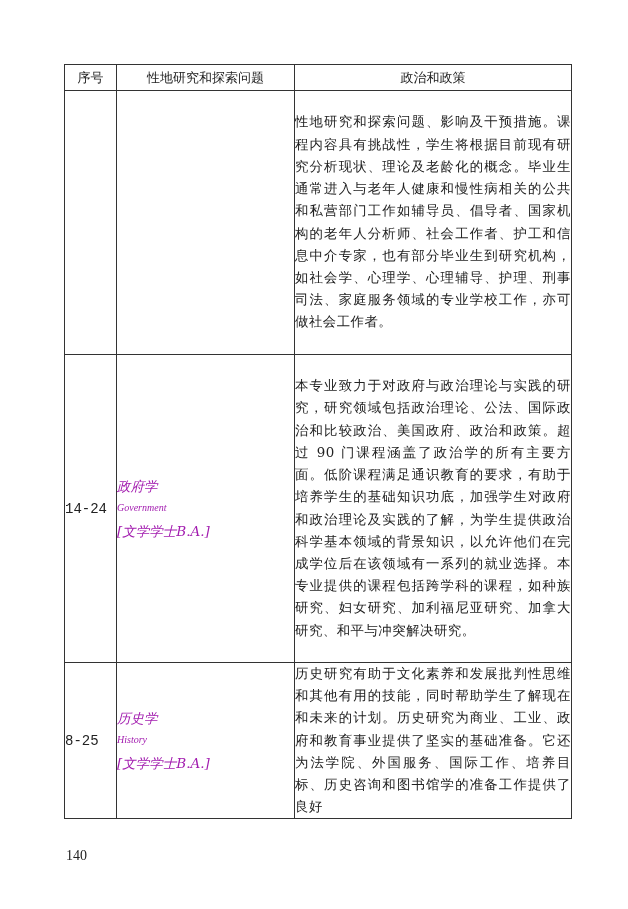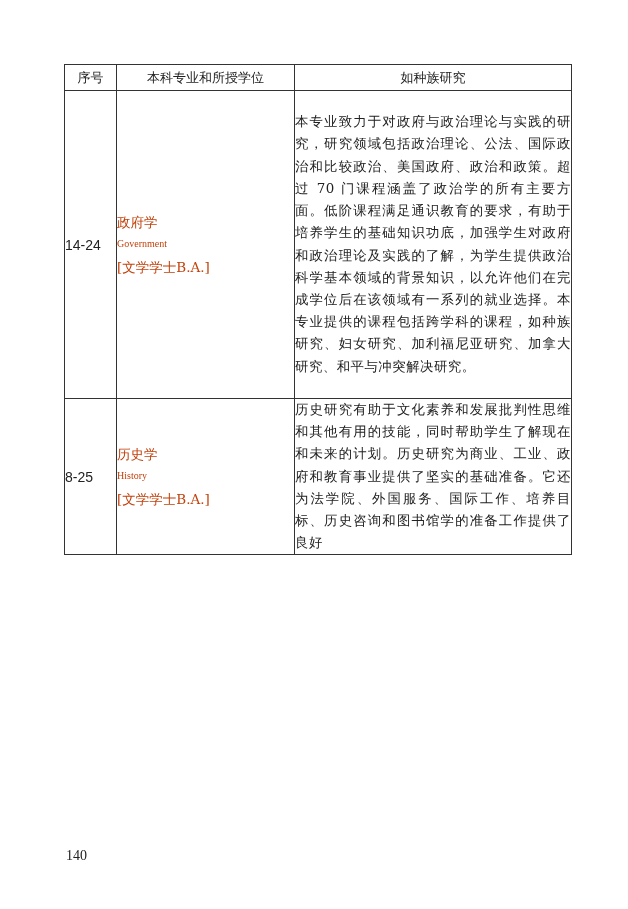--- a/index.html
+++ b/index.html
@@ -7,54 +7,59 @@
          font-family: "DejaVu Serif", "Liberation Serif", serif; color: #1a1a1a; }
   .page { position: absolute; left: 0; top: 0; width: 628px; height: 732px; background: #fff; }
   table.grid { position: absolute; left: 64px; top: 64px; width: 507px; border-collapse: collapse;
                table-layout: fixed; }
   table.grid td, table.grid th { border: 1.5px solid #333; padding: 0; vertical-align: middle; }
   th { height: 25px; font-family: "DejaVu Sans", "Liberation Sans", sans-serif; font-weight: normal;
        font-size: 13px; text-align: center; color: #222; }
   col.c1 { width: 52px; } col.c2 { width: 178px; } col.c3 { width: 277px; }
   .goal { font-size: 13.4px; line-height: 22.2px; text-align: justify; text-align-last: left;
           padding: 2px 2px 2px 2px; letter-spacing: 0.5px; word-break: break-all; color: #222; }
-  .num { font-family: Liberation Sans, sans-serif; font-size: 14px; padding-left: 1px; color: #222; margin-top: 12px; }
-  .major { font-size: 13.5px; line-height: 22.5px; padding-left: 2px; color: #c2410c; }
+  .num { font-family: Liberation Mono, monospace; font-size: 14px; padding-left: 1px; color: #222; margin-top: 12px; }
+  .major { font-size: 13.5px; line-height: 22.5px; padding-left: 2px; color: #a21caf; font-style: italic; }
   .major .en { font-family: "Liberation Serif", serif; font-size: 10px; }
   .r1 { height: 264px; } .r2 { height: 308px; } .r3 { height: 154px; }
   .r1 .goal { padding-top: 0; }
   .pagenum { position: absolute; left: 66px; top: 848px; font-family: "Liberation Serif", serif;
              font-size: 14px; color: #222; }
 </style>
 </head>
 <body>
 
 <div class="page">
   <table class="grid">
     <colgroup>
         <col class="c1">
         <col class="c2">
         <col class="c3">
       </colgroup>
     <thead>
       <tr>
         <th>序号</th>
-        <th>本科专业和所授学位</th>
-        <th>如种族研究</th>
+        <th>性地研究和探索问题</th>
+        <th>政治和政策</th>
       </tr>
     </thead>
     <tbody>
+      <tr class="r1">
+        <td class="num"></td>
+        <td class="major"></td>
+        <td class="goal">性地研究和探索问题、影响及干预措施。课程内容具有挑战性，学生将根据目前现有研究分析现状、理论及老龄化的概念。毕业生通常进入与老年人健康和慢性病相关的公共和私营部门工作如辅导员、倡导者、国家机构的老年人分析师、社会工作者、护工和信息中介专家，也有部分毕业生到研究机构，如社会学、心理学、心理辅导、护理、刑事司法、家庭服务领域的专业学校工作，亦可做社会工作者。</td>
+      </tr>
       <tr class="r2">
         <td class="num">14-24</td>
         <td class="major">
           <div>政府学</div>
           <div class="en">Government</div>
           <div>[文学学士B.A.]</div>
         </td>
-        <td class="goal">本专业致力于对政府与政治理论与实践的研究，研究领域包括政治理论、公法、国际政治和比较政治、美国政府、政治和政策。超过 70 门课程涵盖了政治学的所有主要方面。低阶课程满足通识教育的要求，有助于培养学生的基础知识功底，加强学生对政府和政治理论及实践的了解，为学生提供政治科学基本领域的背景知识，以允许他们在完成学位后在该领域有一系列的就业选择。本专业提供的课程包括跨学科的课程，如种族研究、妇女研究、加利福尼亚研究、加拿大研究、和平与冲突解决研究。</td>
+        <td class="goal">本专业致力于对政府与政治理论与实践的研究，研究领域包括政治理论、公法、国际政治和比较政治、美国政府、政治和政策。超过 90 门课程涵盖了政治学的所有主要方面。低阶课程满足通识教育的要求，有助于培养学生的基础知识功底，加强学生对政府和政治理论及实践的了解，为学生提供政治科学基本领域的背景知识，以允许他们在完成学位后在该领域有一系列的就业选择。本专业提供的课程包括跨学科的课程，如种族研究、妇女研究、加利福尼亚研究、加拿大研究、和平与冲突解决研究。</td>
       </tr>
       <tr class="r3">
         <td class="num">8-25</td>
         <td class="major">
           <div>历史学</div>
           <div class="en">History</div>
           <div>[文学学士B.A.]</div>
         </td>
         <td class="goal">历史研究有助于文化素养和发展批判性思维和其他有用的技能，同时帮助学生了解现在和未来的计划。历史研究为商业、工业、政府和教育事业提供了坚实的基础准备。它还为法学院、外国服务、国际工作、培养目标、历史咨询和图书馆学的准备工作提供了良好</td>
       </tr>

